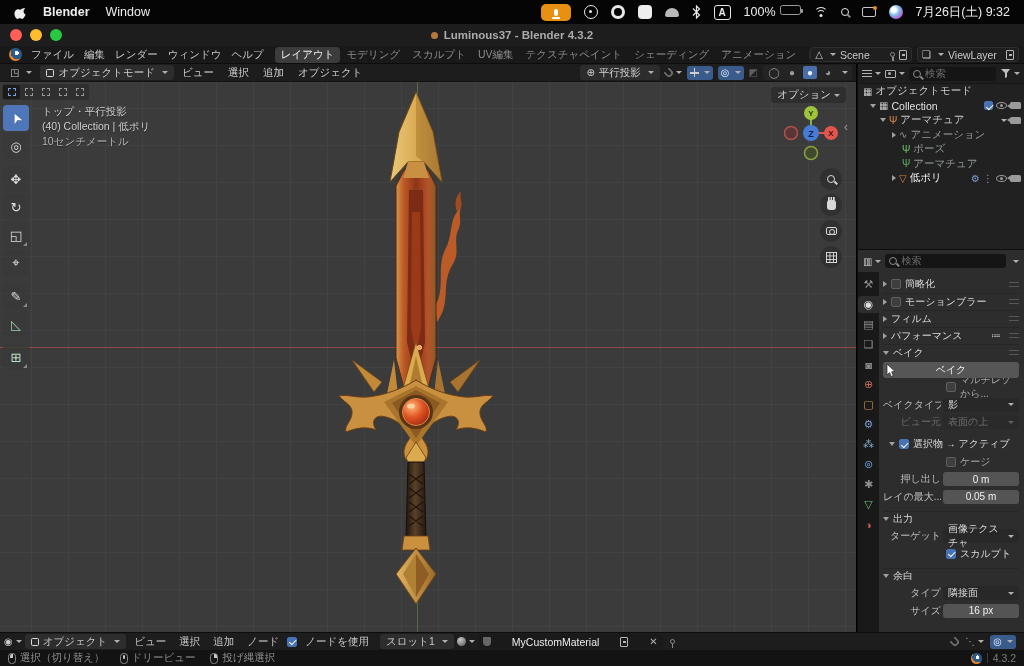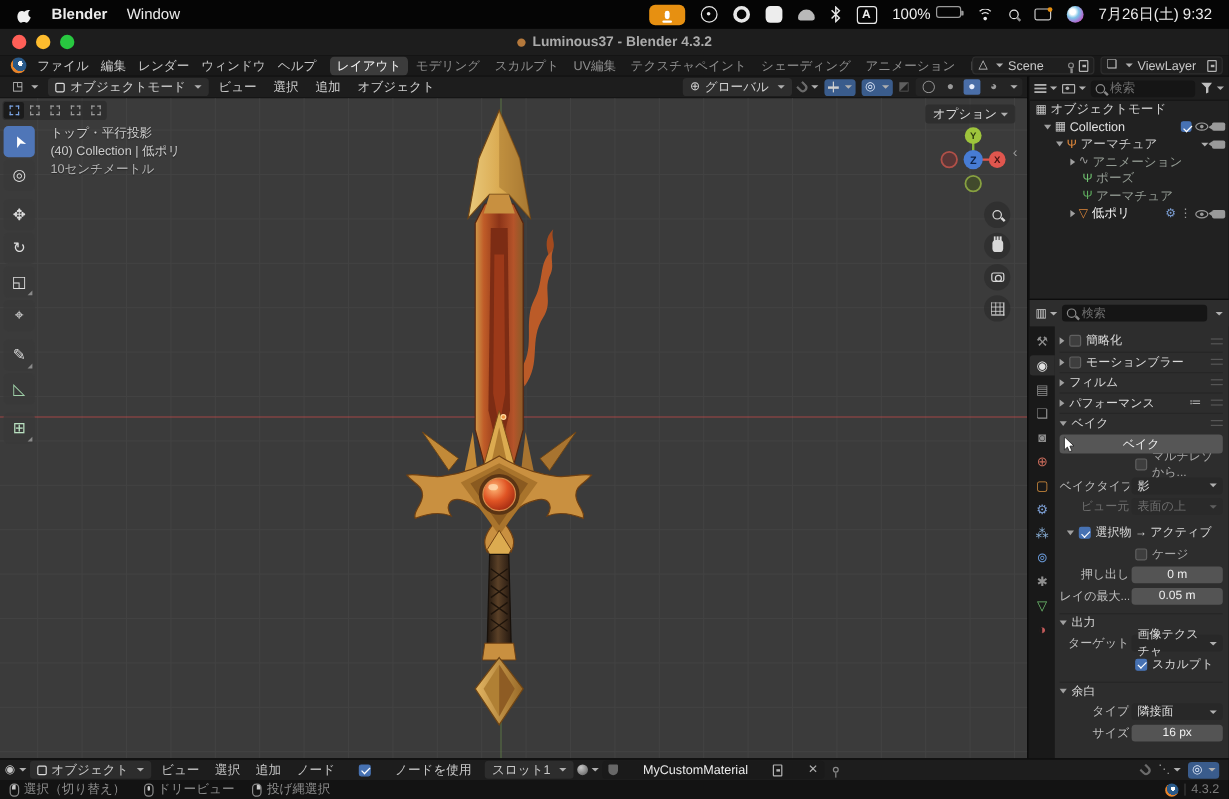--- a/index.html
+++ b/index.html
@@ -255,21 +255,21 @@
       <span>オブジェクトモード</span>
       <i class="chev"></i>
     </span>
     <span class="menu">ビュー</span>
     <span class="menu">選択</span>
     <span class="menu">追加</span>
     <span class="menu">オブジェクト</span>
     <div class="hr">
       <span class="pill">
         <span class="oi">⊕</span>
-        <span>グローバル</span>
+        <span>平行投影</span>
         <i class="chev"></i>
       </span>
       <span class="row">
           <span class="i-magnet dim"></span>
           <i class="chev"></i>
         </span>
       <span class="btn-blue">
           <span class="i-plus"></span>
           <i class="chev"></i>
         </span>
@@ -691,21 +691,21 @@
     </span>
   <span class="pill">
     <span class="i-sq"></span>
     <span>オブジェクト</span>
     <i class="chev"></i>
   </span>
   <span class="menu">ビュー</span>
   <span class="menu">選択</span>
   <span class="menu">追加</span>
   <span class="menu">ノード</span>
-  <span class="row" style="gap:20px;margin-left:12px">
+  <span class="row" style="gap:8px;margin-left:0">
     <span class="cb on"></span>
     <span>ノードを使用</span>
   </span>
   <span class="pill" style="margin-left:8px">
     <span>スロット1</span>
     <i class="chev"></i>
   </span>
   <span class="row">
     <span class="sph" style="background:radial-gradient(circle at 35% 30%,#c8c8c8,#555)"></span>
     <i class="chev"></i>

